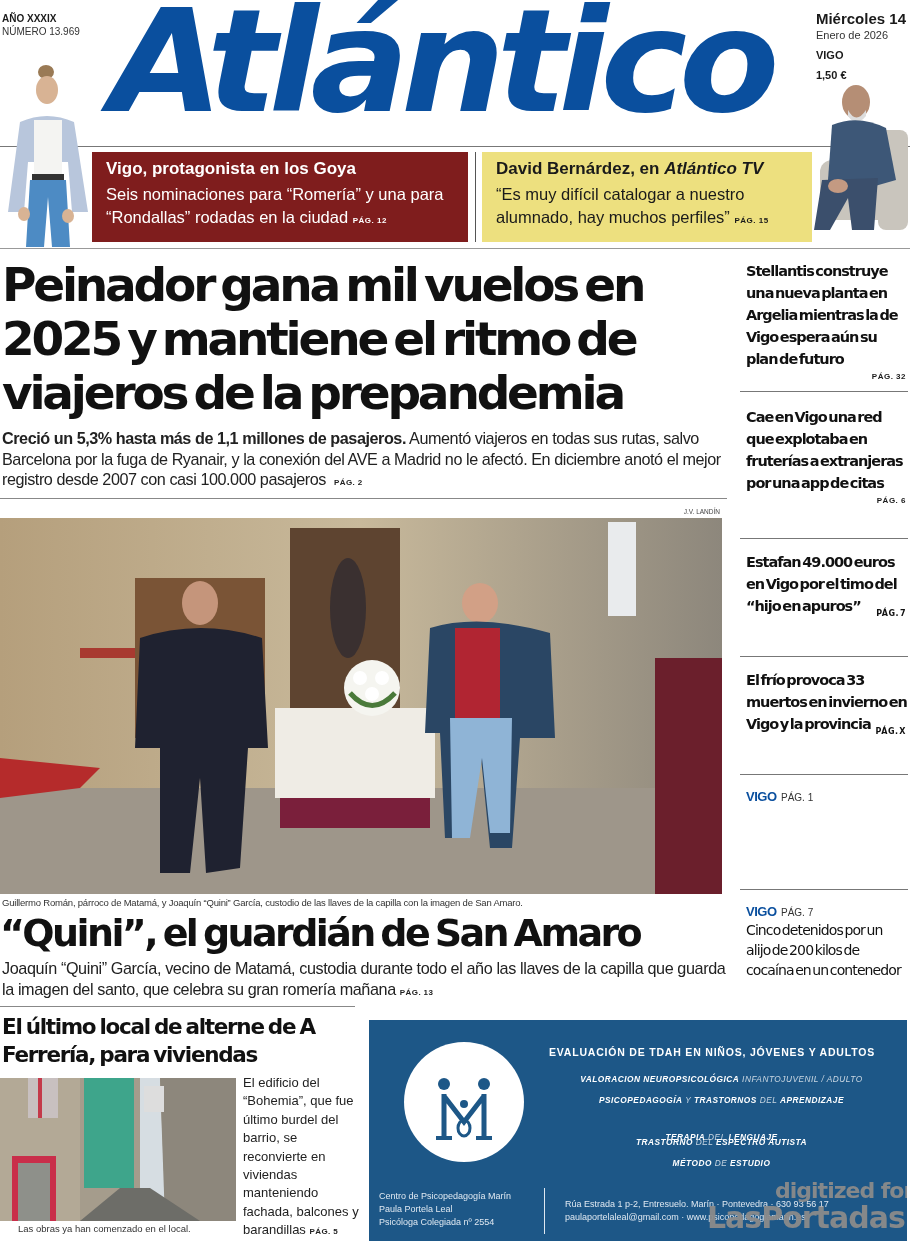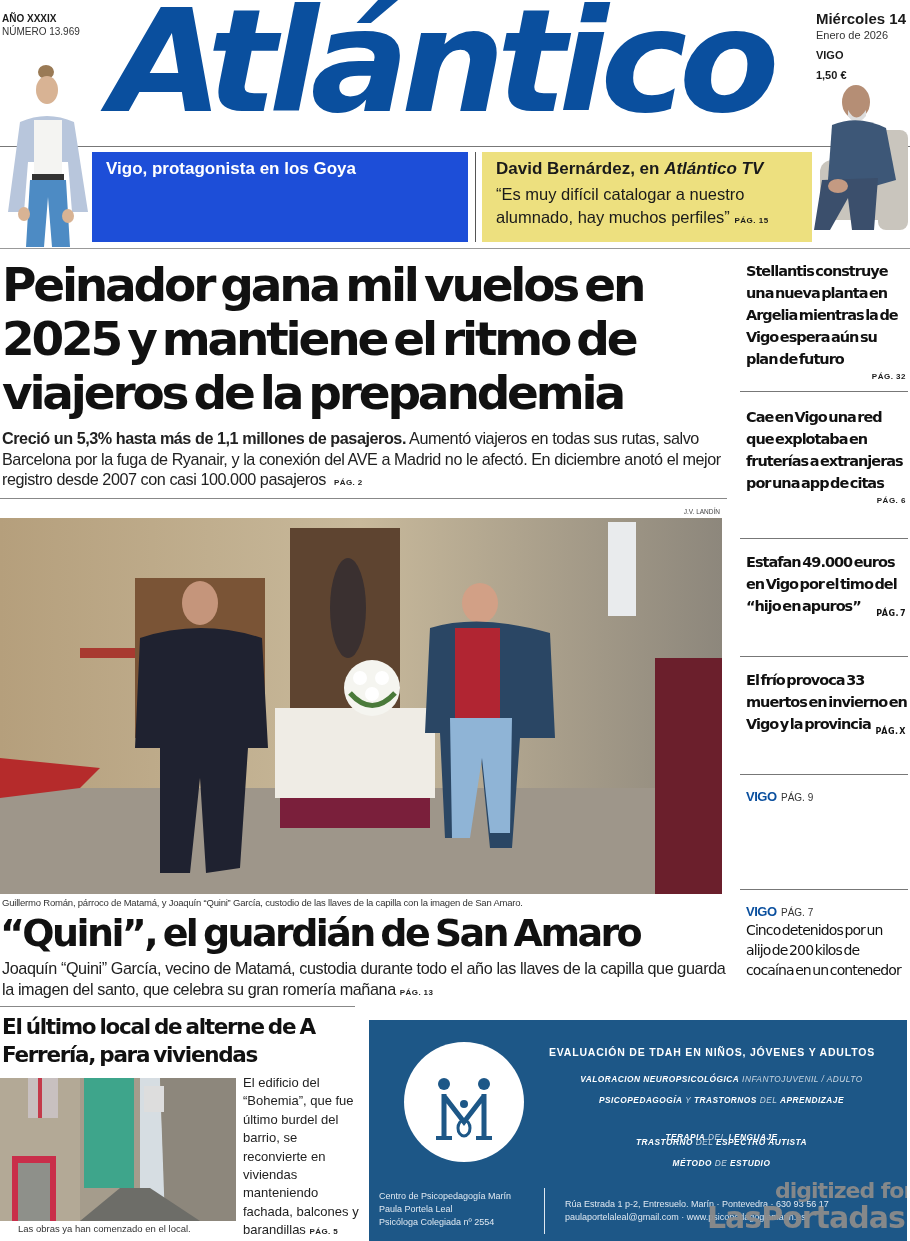--- a/index.html
+++ b/index.html
@@ -16,21 +16,21 @@
     #dateblock { right: 4px; top: 10px; }
     #dateblock .day { font-weight: bold; font-size: 15px; line-height: 18px; }
     #dateblock .month { font-size: 11px; color: #333; line-height: 14px; }
     #dateblock .city { font-weight: bold; font-size: 11px; line-height: 14px; margin-top: 6px; }
     #dateblock .price { font-weight: bold; font-size: 11px; line-height: 14px; margin-top: 6px; }
 
     #mast-rule { left: 0; top: 146px; width: 910px; height: 1px; background: #777; }
 
     
     .teaser { position: absolute; top: 152px; height: 90px; padding: 6px 14px; }
-    #teaser-goya { left: 92px; width: 376px; background: #1d4ed8; color: #fff; }
+    #teaser-goya { left: 92px; width: 376px; background: #7f1d1d; color: #fff; }
     #teaser-tv { left: 482px; width: 330px; background: #ede07f; color: #1a1a1a; }
     .teaser .t-title { font-weight: bold; font-size: 17px; line-height: 22px; }
     .teaser .t-body { font-size: 16.5px; line-height: 23px; margin-top: 3px; }
     .teaser .pag { font-weight: bold; font-size: 8px; letter-spacing: 0.5px; }
     .teaser .t-title em { font-style: italic; }
 
     #teaser-divider { left: 475px; top: 152px; width: 1px; height: 90px; background: #555; }
 
     
     #figure-woman { left: 2px; top: 62px; width: 92px; height: 185px; }
@@ -100,20 +100,21 @@
   <div class="day">Miércoles  14</div>
   <div class="month">Enero de 2026</div>
   <div class="city">VIGO</div>
   <div class="price">1,50 €</div>
 </div>
 
 <div id="mast-rule" class="abs"></div>
 
 <div id="teaser-goya" class="teaser">
   <div class="t-title">Vigo, protagonista en los Goya</div>
+  <div class="t-body"><span>Seis nominaciones para “Romería” y una para “Rondallas” rodadas en la ciudad</span> <span class="pag">PÁG. 12</span></div>
 </div>
 
 <div id="teaser-divider" class="abs"></div>
 
 <div id="teaser-tv" class="teaser">
   <div class="t-title"><span>David Bernárdez, en </span><em>Atlántico TV</em></div>
   <div class="t-body"><span>“Es muy difícil catalogar a nuestro alumnado, hay muchos perfiles”</span> <span class="pag">PÁG. 15</span></div>
 </div>
 
 <svg id="figure-woman" class="abs" viewBox="0 0 92 185">
@@ -247,19 +248,19 @@
     <div class="h">Cae en Vigo una red que explotaba en fruterías a extranjeras por una app de citas</div>
     <span class="pag">PÁG. 6</span>
   </div>
   <div class="rc-item" style="height:118px; padding-top:12px;">
     <div class="h"><span>Estafan 49.000 euros en Vigo por el timo del “hijo en apuros”</span><span class="pag-float">PÁG. 7</span></div>
   </div>
   <div class="rc-item" style="height:118px; padding-top:12px;">
     <div class="h"><span>El frío provoca 33 muertos en invierno en Vigo y la provincia</span><span class="pag-float">PÁG. X</span></div>
   </div>
   <div class="rc-item" style="height:115px; padding-top:12px;">
-    <div><span class="kicker">VIGO</span> <span class="kicker-pag">PÁG. 9</span></div>
+    <div><span class="kicker">VIGO</span> <span class="kicker-pag">PÁG. 1</span></div>
   </div>
   <div class="rc-item last" style="padding-top:12px;">
     <div><span class="kicker">VIGO</span> <span class="kicker-pag">PÁG. 7</span></div>
     <div class="b">Cinco detenidos por un alijo de 200 kilos de cocaína en un contenedor</div>
   </div>
 </div>
 
 </body></html>

